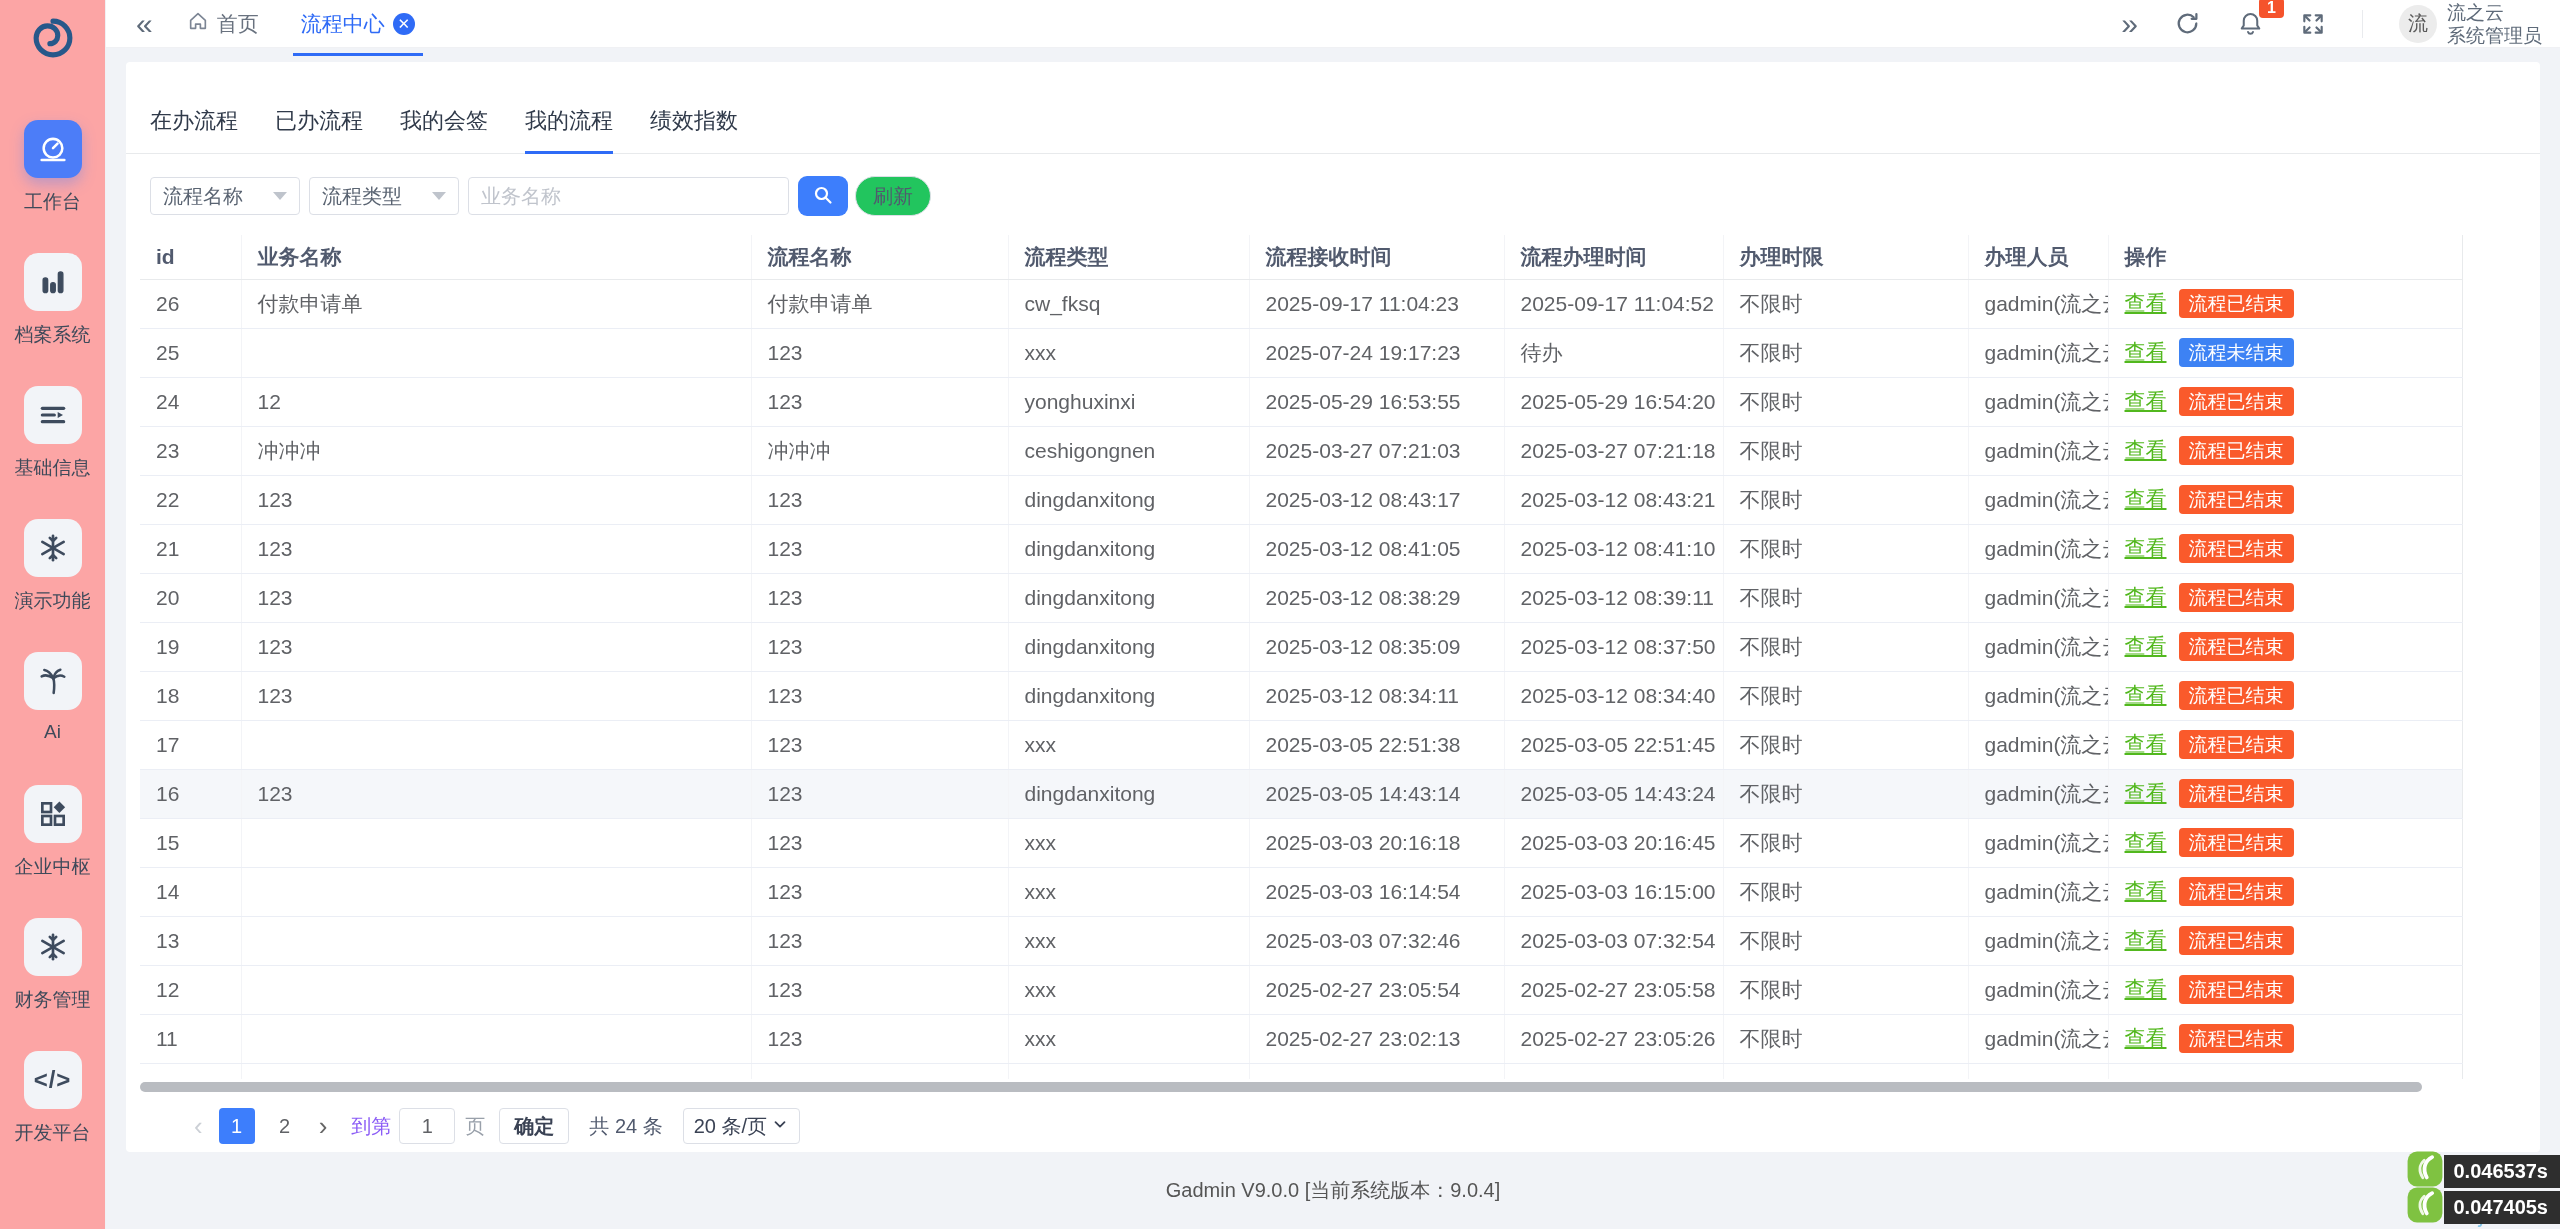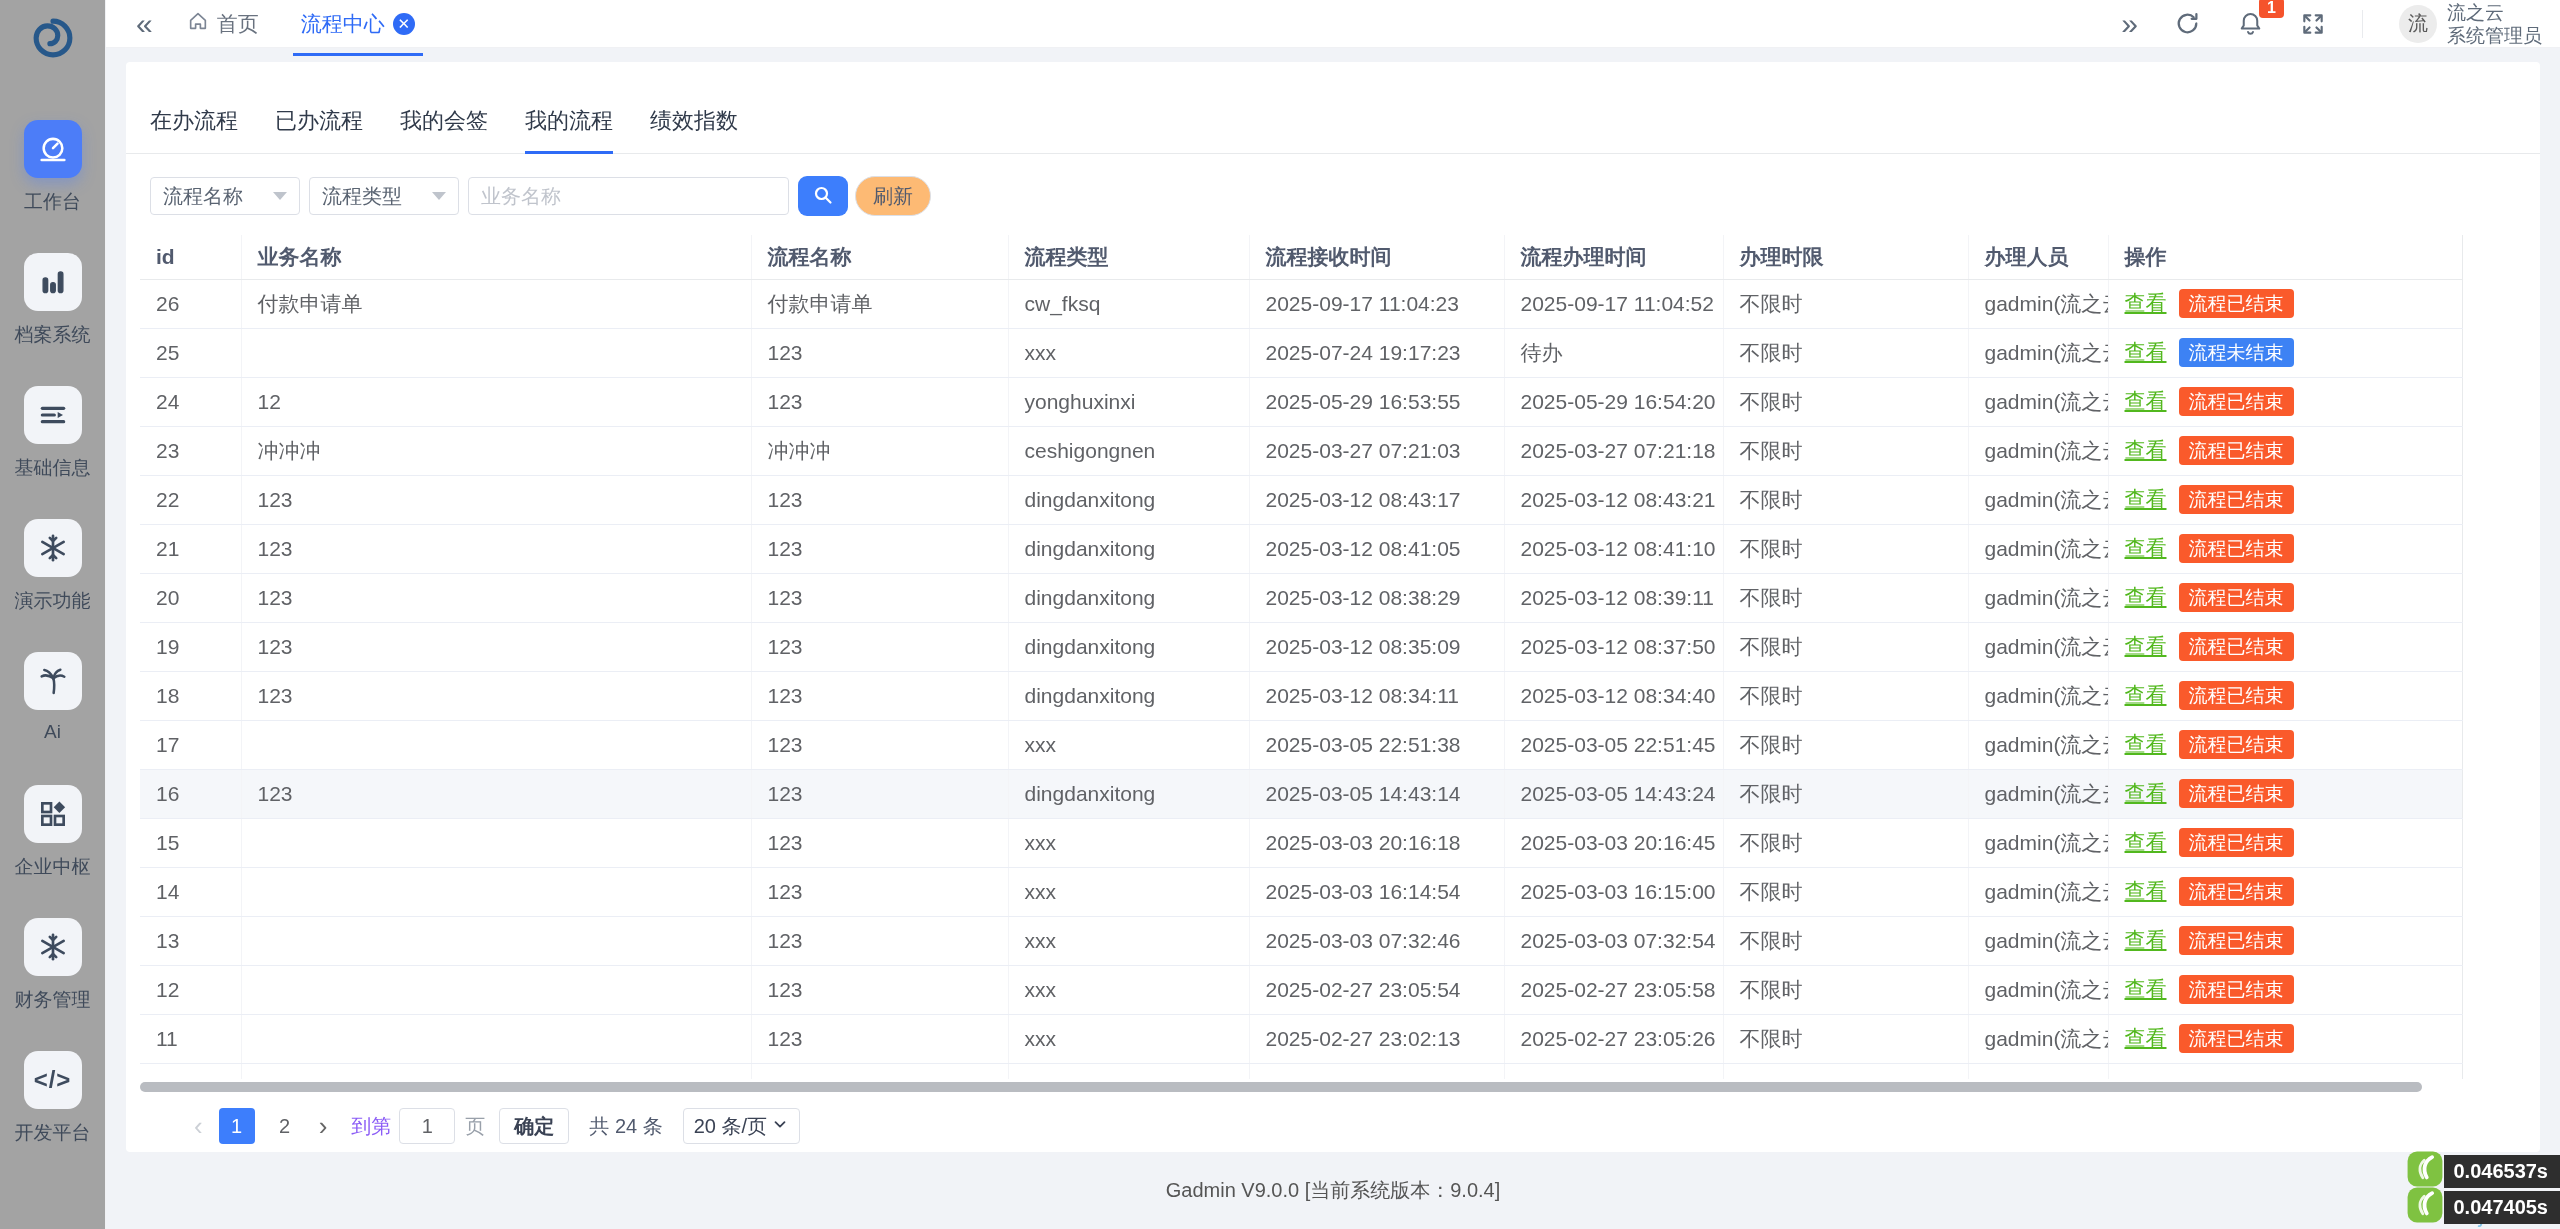--- a/index.html
+++ b/index.html
@@ -1,20 +1,20 @@
 <!DOCTYPE html>
 <html><head>
 <meta charset="utf-8">
 <style>
   * { margin:0; padding:0; box-sizing:border-box; }
   html,body { width:2560px; height:1229px; overflow:hidden; }
   body { font-family:"Liberation Sans","DejaVu Sans",sans-serif; background:#f1f3f7; color:#606266; display:flex; }
 
   
-  .sidebar { width:106px; height:1229px; background:#a3a3a3; border-right:1px solid #f0f1f4; flex:0 0 106px; display:flex; flex-direction:column; align-items:center; }
+  .sidebar { width:106px; height:1229px; background:#fca5a5; border-right:1px solid #f0f1f4; flex:0 0 106px; display:flex; flex-direction:column; align-items:center; }
   .logo { margin-top:12px; height:56px; display:flex; align-items:center; justify-content:center; cursor:pointer; }
   .nav { margin-top:52px; width:100%; }
   .nav-item { height:133px; display:flex; flex-direction:column; align-items:center; cursor:pointer; }
   .tile { width:58px; height:58px; border-radius:14px; background:#f2f4f8; display:flex; align-items:center; justify-content:center; color:#3e4b5e; }
   .nav-item.active .tile { background:#4c7df8; color:#fff; box-shadow:0 6px 14px rgba(76,125,248,.35); }
   .nav-label { margin-top:11px; font-size:19px; color:#3f4a5a; }
   .tile svg { stroke:currentColor; }
   .code-glyph { font-size:24px; font-weight:bold; letter-spacing:1px; }
 
   
@@ -41,21 +41,21 @@
   .ctabs { padding:44px 24px 0; border-bottom:1px solid #e8eaec; display:flex; }
   .ctab { font-size:22px; color:#303a4a; padding-bottom:17px; margin-right:37px; cursor:pointer; position:relative; }
   .ctab.active::after { content:""; position:absolute; left:0; right:0; bottom:-1px; height:3px; background:#2f6bf6; }
 
   .filters { margin:22px 24px 0; display:flex; align-items:center; }
   .sel { width:150px; height:38px; border:1px solid #dcdfe6; border-radius:4px; background:#fff; display:flex; align-items:center; padding:0 12px; font-size:20px; color:#5a6472; cursor:pointer; margin-right:9px; }
   .caret { margin-left:auto; width:0; height:0; border-left:7px solid transparent; border-right:7px solid transparent; border-top:8px solid #bfc4cc; }
   .f-input { width:321px; height:38px; border:1px solid #dcdfe6; border-radius:4px; padding:0 12px; font-size:20px; color:#606266; outline:none; margin-right:9px; font-family:inherit; }
   .f-input::placeholder { color:#c0c4cc; }
   .search-btn { width:50px; height:40px; border:none; border-radius:9px; background:#3d7efc; display:flex; align-items:center; justify-content:center; cursor:pointer; margin-right:7px; }
-  .refresh-btn { height:40px; padding:0 17px; background:#fdba74; border:1px solid #dcdfe6; border-radius:20px; font-size:20px; color:#515a6e; cursor:pointer; font-family:inherit; }
+  .refresh-btn { height:40px; padding:0 17px; background:#22c55e; border:1px solid #dcdfe6; border-radius:20px; font-size:20px; color:#515a6e; cursor:pointer; font-family:inherit; }
 
   
   .table-wrap { margin:19px 0 0 14px; height:844px; overflow:hidden; }
   table { border-collapse:collapse; table-layout:fixed; width:2322px; }
   th { height:44px; font-size:21px; font-weight:bold; color:#515a6e; text-align:left; padding:0 16px; border-bottom:1px solid #e8eaec; border-right:1px solid #f3f4f7; white-space:nowrap; overflow:hidden; }
   td { height:49px; font-size:21px; color:#606266; padding:0 16px; border-bottom:1px solid #ebeef5; border-right:1px solid #f3f4f7; white-space:nowrap; overflow:hidden; }
   th:last-child, td:last-child { border-right:1px solid #e8eaec; }
   .c-op { border-left:1px solid #e8eaec; }
   tr.hl td { background:#f5f7fa; }
   tr.partial td { height:16px; border-bottom:none; }

